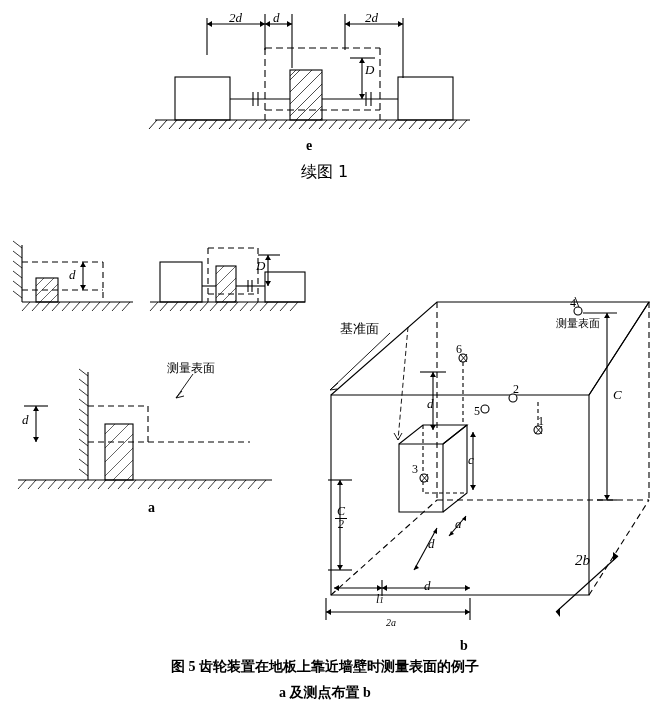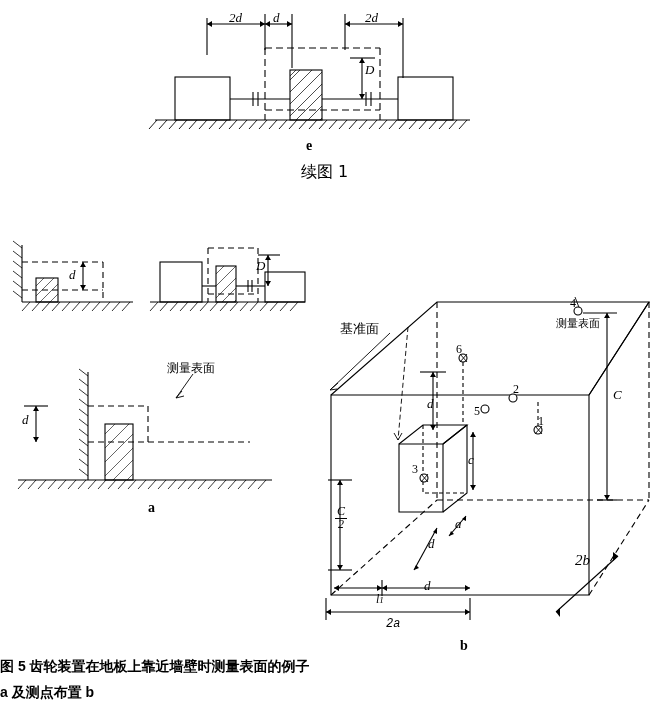--- a/index.html
+++ b/index.html
@@ -3,22 +3,22 @@
 <meta charset="utf-8">
 <style>
   html,body{margin:0;padding:0;background:#fff;}
   body{width:650px;height:716px;position:relative;overflow:hidden;
        font-family:"Liberation Serif", serif;color:#000;}
   .fig{position:absolute;left:0;top:0;width:650px;height:716px;}
   .lbl{position:absolute;white-space:nowrap;}
   .cn{font-family:"DejaVu Sans", sans-serif;font-size:11px;}
   .it{font-style:italic;font-family:"Liberation Serif", serif;}
   .bold{font-weight:bold;}
-  .cap{position:absolute;width:650px;
-       font-family:Liberation Sans, sans-serif;font-size:14px;}
+  .cap{position:absolute;width:650px;text-align:center;
+       font-family:Liberation Serif, serif;font-size:14px;}
 </style>
 </head>
 <body>
 
 <svg class="fig" viewBox="0 0 650 716" xmlns="http://www.w3.org/2000/svg">
 
   <g stroke="#000" fill="none" stroke-width="1.1">
 
     <line x1="155" y1="120" x2="470" y2="120"></line>
     <g stroke-width="0.9">
@@ -403,21 +403,21 @@
 <div class="lbl" style="left:570px;top:296px;font-size:12px;">4</div>
 <div class="lbl" style="left:513px;top:382px;font-size:12px;">2</div>
 <div class="lbl" style="left:474px;top:404px;font-size:12px;">5</div>
 <div class="lbl" style="left:538px;top:414px;font-size:12px;">1</div>
 <div class="lbl" style="left:456px;top:342px;font-size:12px;">6</div>
 <div class="lbl" style="left:412px;top:462px;font-size:12px;">3</div>
 
 <div class="lbl it" style="left:613px;top:387px;font-size:13px;">C</div>
 <div class="lbl it" style="left:330px;top:505px;font-size:12px;text-align:center;width:22px;line-height:1.05;"><span style="border-bottom:1px solid #000;padding:0 2px;">C</span><br>2</div>
 <div class="lbl it" style="left:575px;top:552px;font-size:15px;font-style:italic;">2b</div>
-<div class="lbl it" style="left:386px;top:617px;font-size:12px;font-family:Liberation Mono, monospace;">2a</div>
+<div class="lbl it" style="left:386px;top:617px;font-size:10px;">2a</div>
 <div class="lbl it" style="left:424px;top:578px;font-size:13px;">d</div>
 <div class="lbl it" style="left:345px;top:592px;font-size:12px;margin-left:31px;">l<span style="font-size:9px;">1</span></div>
 <div class="lbl it" style="left:428px;top:536px;font-size:13px;">d</div>
 <div class="lbl it" style="left:427px;top:396px;font-size:13px;">d</div>
 <div class="lbl it" style="left:468px;top:452px;font-size:13px;">c</div>
 <div class="lbl it" style="left:455px;top:516px;font-size:13px;">a</div>
 <div class="lbl bold" style="left:460px;top:638px;font-size:14px;">b</div>
 
 <div class="cap bold" style="top:658px;">图 5  齿轮装置在地板上靠近墙壁时测量表面的例子</div>
 <div class="cap bold" style="top:684px;">a 及测点布置 b</div>

